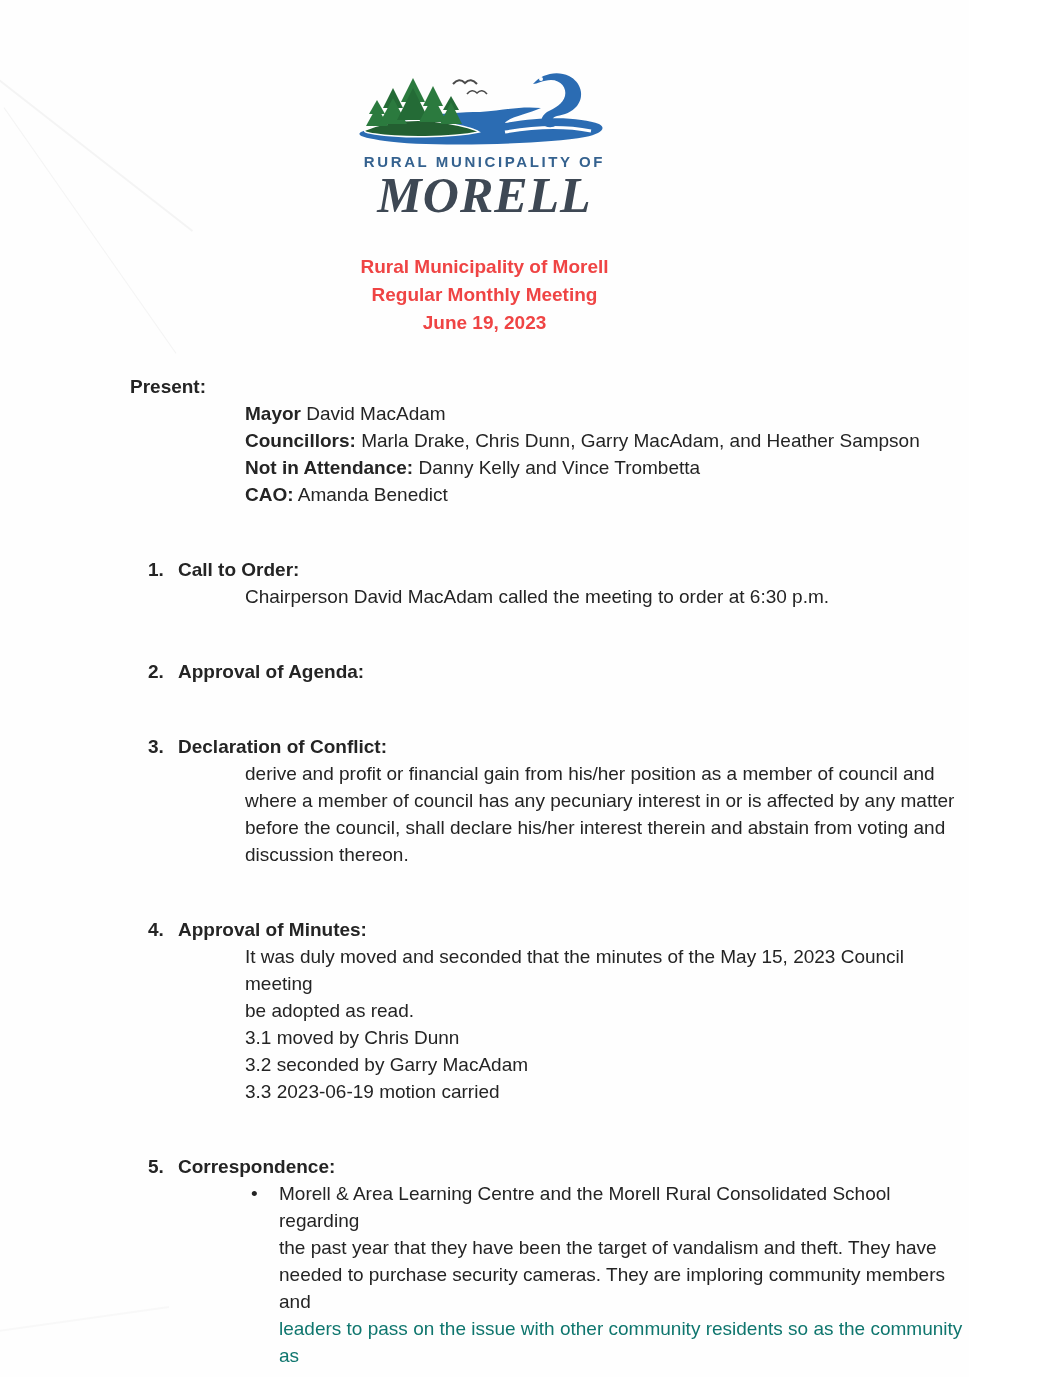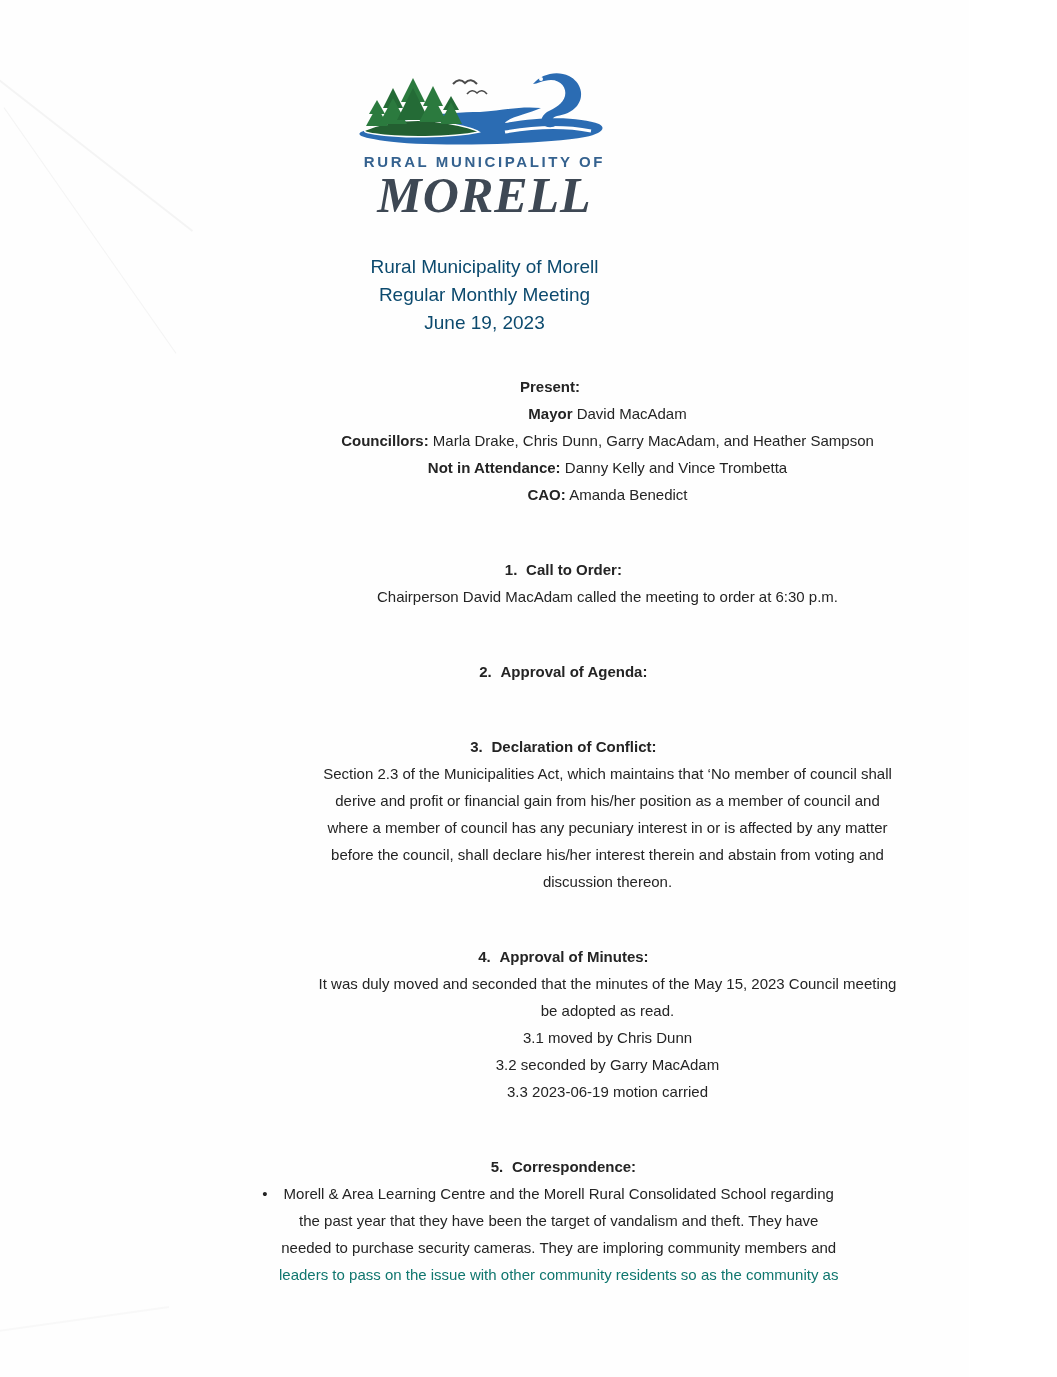--- a/index.html
+++ b/index.html
@@ -22,23 +22,23 @@
   .wm-top {
     color:#35628f; font-weight:700; font-size:15px;
     letter-spacing:2.6px; line-height:17px; margin-top:1px;
   }
   .wm-main {
     color:#3e4854; font-family:"Liberation Serif", serif;
     font-style:italic; font-weight:700; font-size:50px;
     line-height:50px; letter-spacing:1px;
   }
 
-  .titleblock { margin-top:33px; text-align:center; font-weight:400; font-size:19px; line-height:28px; color:#0c4a6e; }
+  .titleblock { margin-top:33px; text-align:center; font-weight:700; font-size:19px; line-height:28px; color:#ef4444; }
 
-  .content { margin-left:130px; width:840px; font-size:15px; line-height:27px;text-align:center; }
+  .content { margin-left:130px; width:840px; font-size:19px; line-height:27px; }
   .present-label { margin-top:36px; font-weight:700; }
   .plist { margin-left:115px; }
   .b { font-weight:700; }
 
   .section { margin-top:20px; }
   .shead { font-weight:700; margin-left:18px;margin-top:48px; }
   .snum { display:inline-block; width:30px; }
   .sbody { margin-left:115px; }
   .bullet-item { display:flex; }
   .dot { width:28px; padding-left:6px; flex:none; }
@@ -110,21 +110,20 @@
           <div class="sbody">
             <div class="line">Chairperson David MacAdam called the meeting to order at 6:30 p.m.</div>
           </div>
         </div>
         <div class="section">
           <div class="shead"><span class="snum">2.</span><span>Approval of Agenda:</span></div>
         </div>
         <div class="section">
           <div class="shead"><span class="snum">3.</span><span>Declaration of Conflict:</span></div>
           <div class="sbody">
-            <div class="line">Section 2.3 of the Municipalities Act, which maintains that ‘No member of council shall</div>
             <div class="line">derive and profit or financial gain from his/her position as a member of council and</div>
             <div class="line">where a member of council has any pecuniary interest in or is affected by any matter</div>
             <div class="line">before the council, shall declare his/her interest therein and abstain from voting and</div>
             <div class="line">discussion thereon.</div>
           </div>
         </div>
         <div class="section">
           <div class="shead"><span class="snum">4.</span><span>Approval of Minutes:</span></div>
           <div class="sbody">
             <div class="line">It was duly moved and seconded that the minutes of the May 15, 2023 Council meeting</div>

